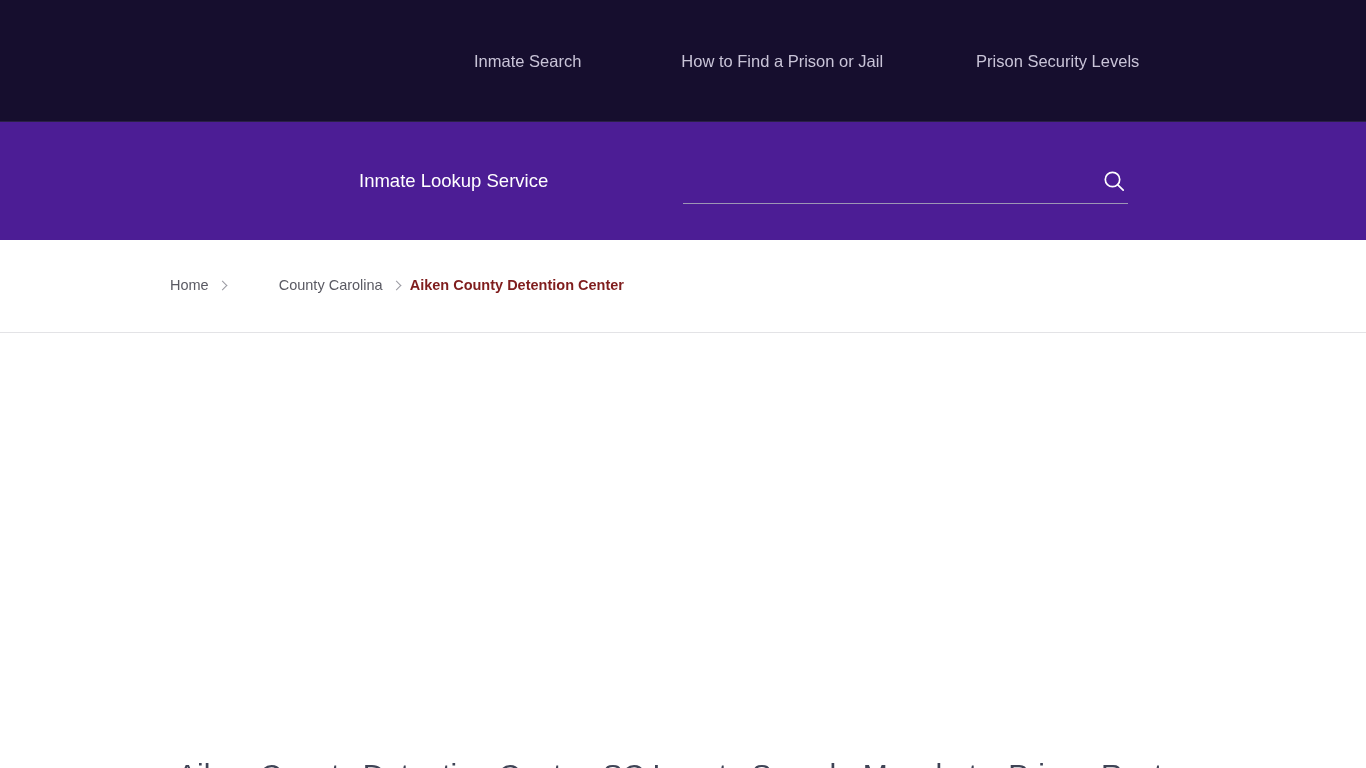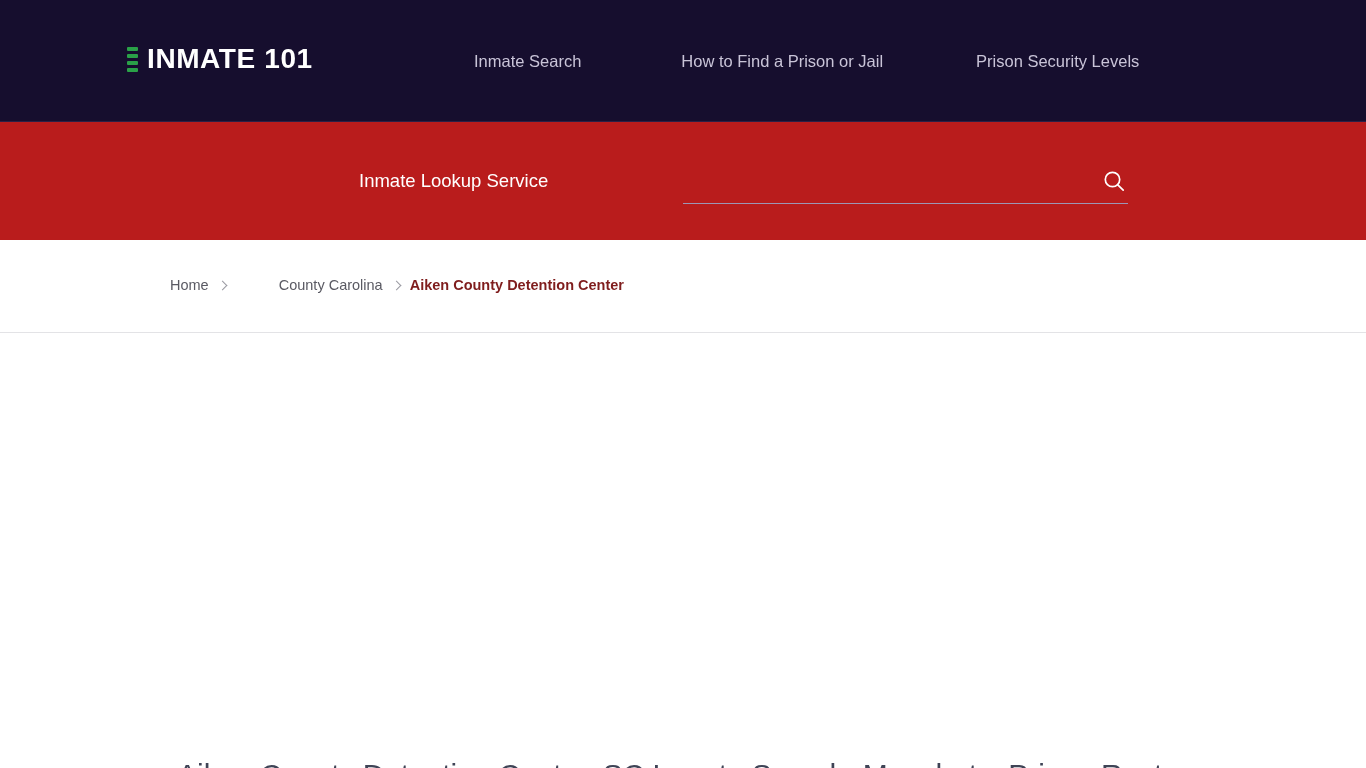--- a/index.html
+++ b/index.html
@@ -78,21 +78,21 @@
     white-space: nowrap;
     line-height: 24px;
   }
   .nav a:nth-child(1) { margin-right: 78px; }
   .nav a:nth-child(2) { margin-right: 71px; }
 
   
   .searchbar {
     position: relative;
     height: 118px;
-    background: #b91c1c;
+    background: #4c1d95;
   }
   .lookup-label {
     position: absolute;
     left: 359px;
     top: 47px;
     color: #ffffff;
     font-size: 18.5px;
     line-height: 24px;
     white-space: nowrap;
   }
@@ -182,29 +182,20 @@
     line-height: 38px;
     letter-spacing: -0.1px;
     white-space: nowrap;
   }
 </style>
 </head>
 <body>
 
 <header class="topbar">
 
-  <div class="logo">
-    <span class="logo-mark">
-      <i></i>
-        <i></i>
-        <i></i>
-        <i></i>
-    </span>
-    <span class="logo-text">INMATE 101</span>
-  </div>
 
   <nav class="nav">
     <a href="#">Inmate Search</a>
     <a href="#">How to Find a Prison or Jail</a>
     <a href="#">Prison Security Levels</a>
   </nav>
 
 </header>
 
 <section class="searchbar">

